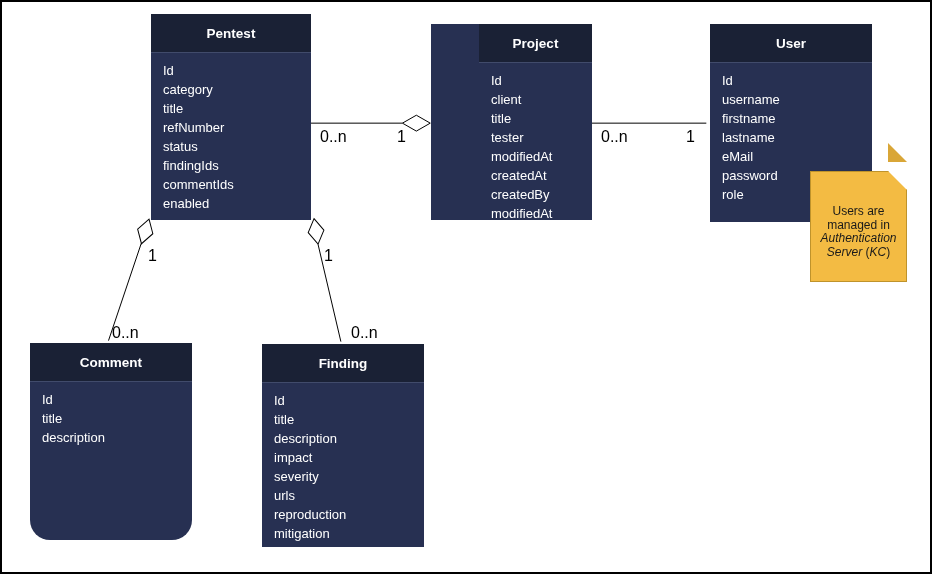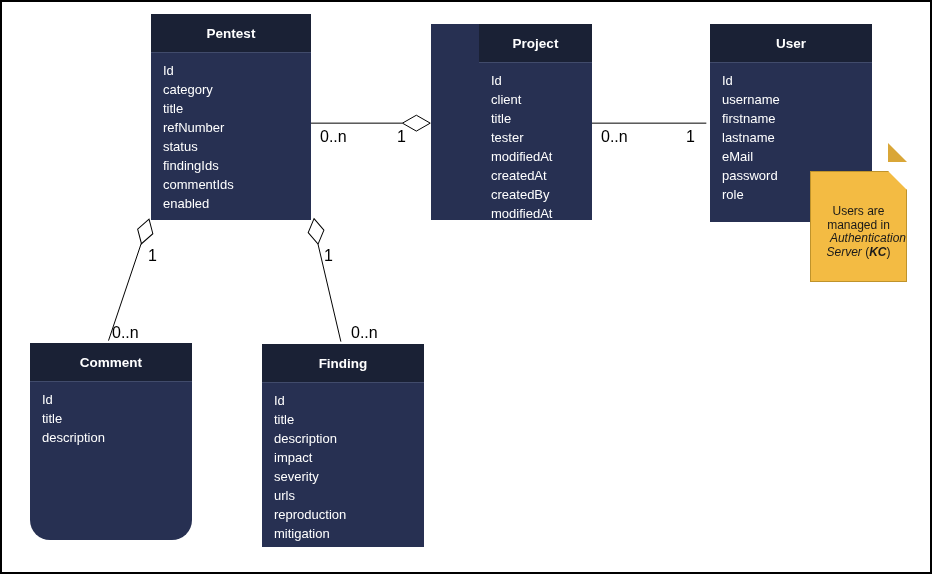--- a/index.html
+++ b/index.html
@@ -56,22 +56,22 @@
     text-align: center;
     padding-top: 33px;
     margin-top: 28px;
   }
   .note-fold {
     position: absolute;
     left: 886px; top: 141px; width: 19px; height: 19px;
     background: var(--note-fold, #d9a637);
     clip-path: polygon(0 0, 100% 100%, 0 100%);
   }
-  .italic { font-style: italic; text-align: right; }
-  .bold-italic { font-style: italic; font-weight: bold; }
+  .italic { font-style: italic; }
+  .bold-italic { font-style: italic; font-weight: normal; }
 </style>
 </head>
 <body>
 
 <div class="canvas">
 
   <svg class="connector-layer" viewBox="0 0 932 574" xmlns="http://www.w3.org/2000/svg">
     <line x1="309" y1="122" x2="402" y2="122"></line>
     <polygon points="-14,0 0,-8 14,0 0,8" transform="translate(416,122)"></polygon>
 

